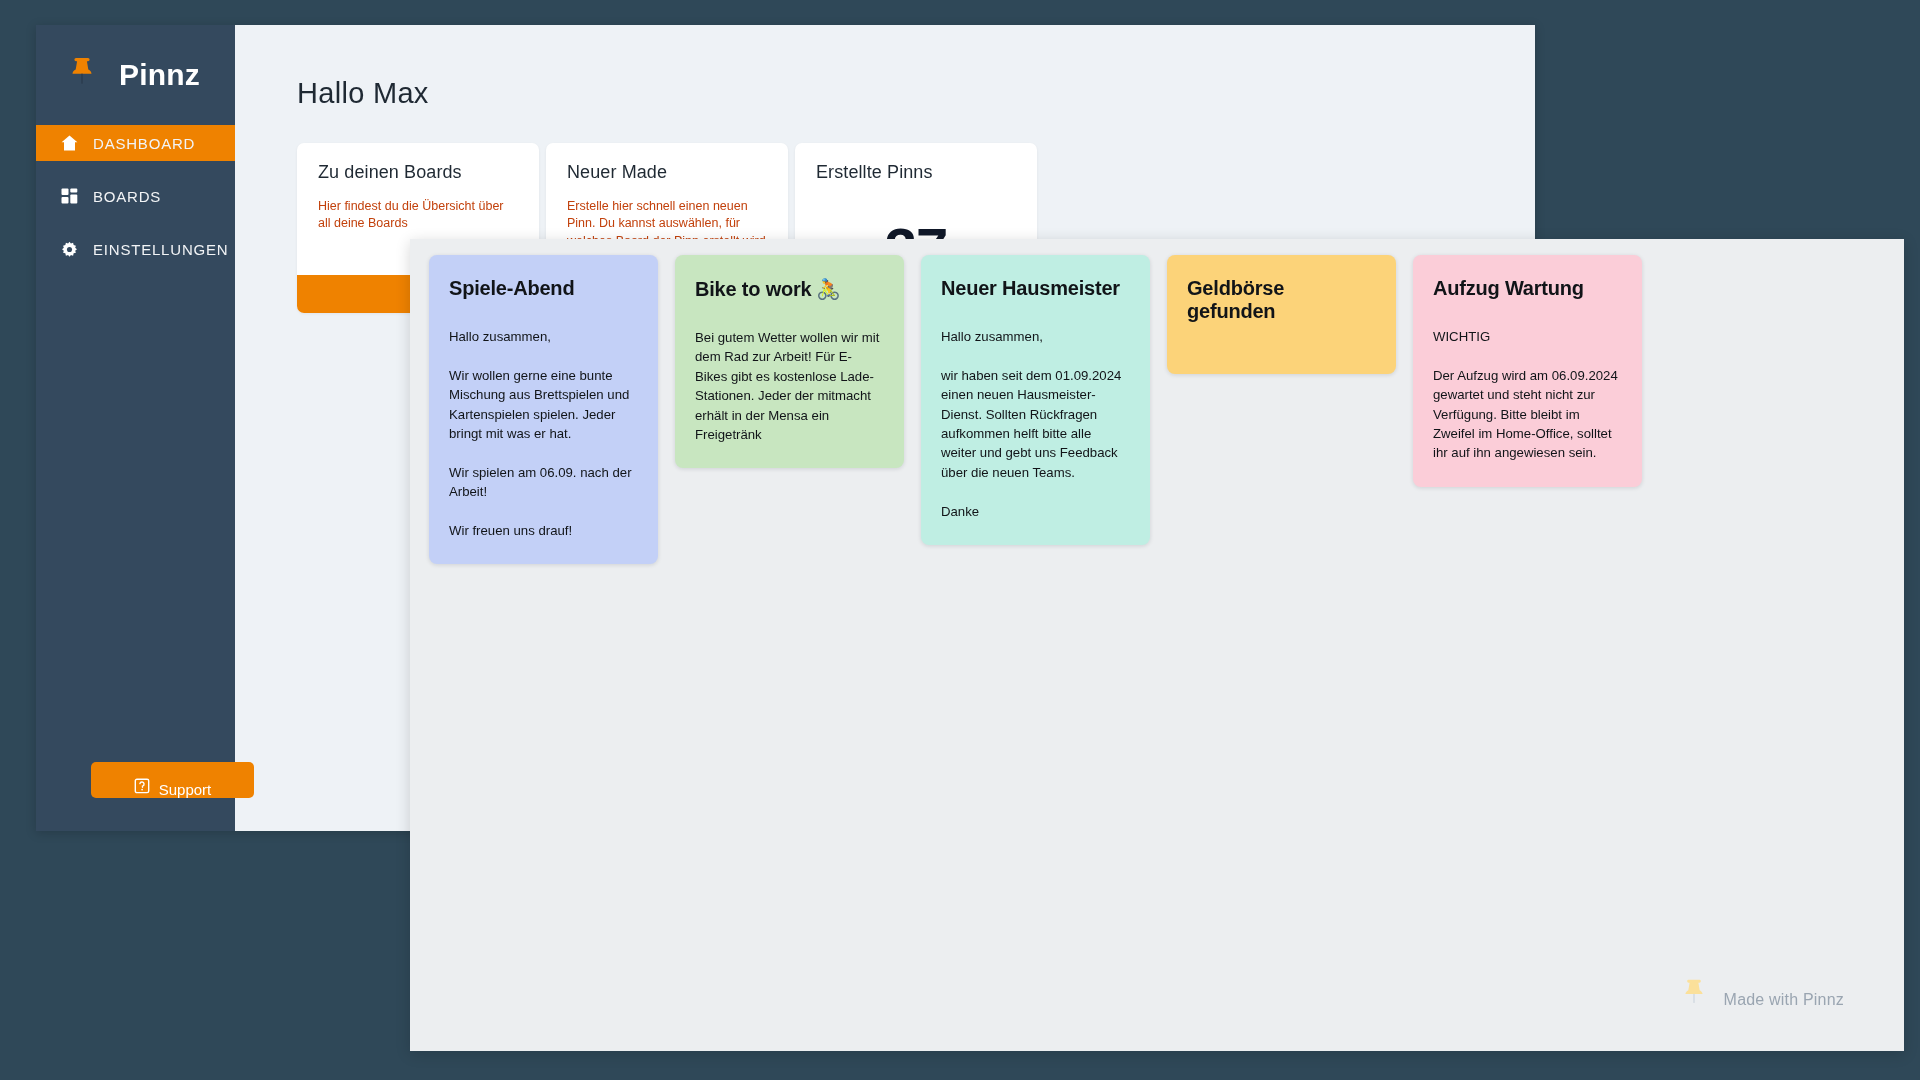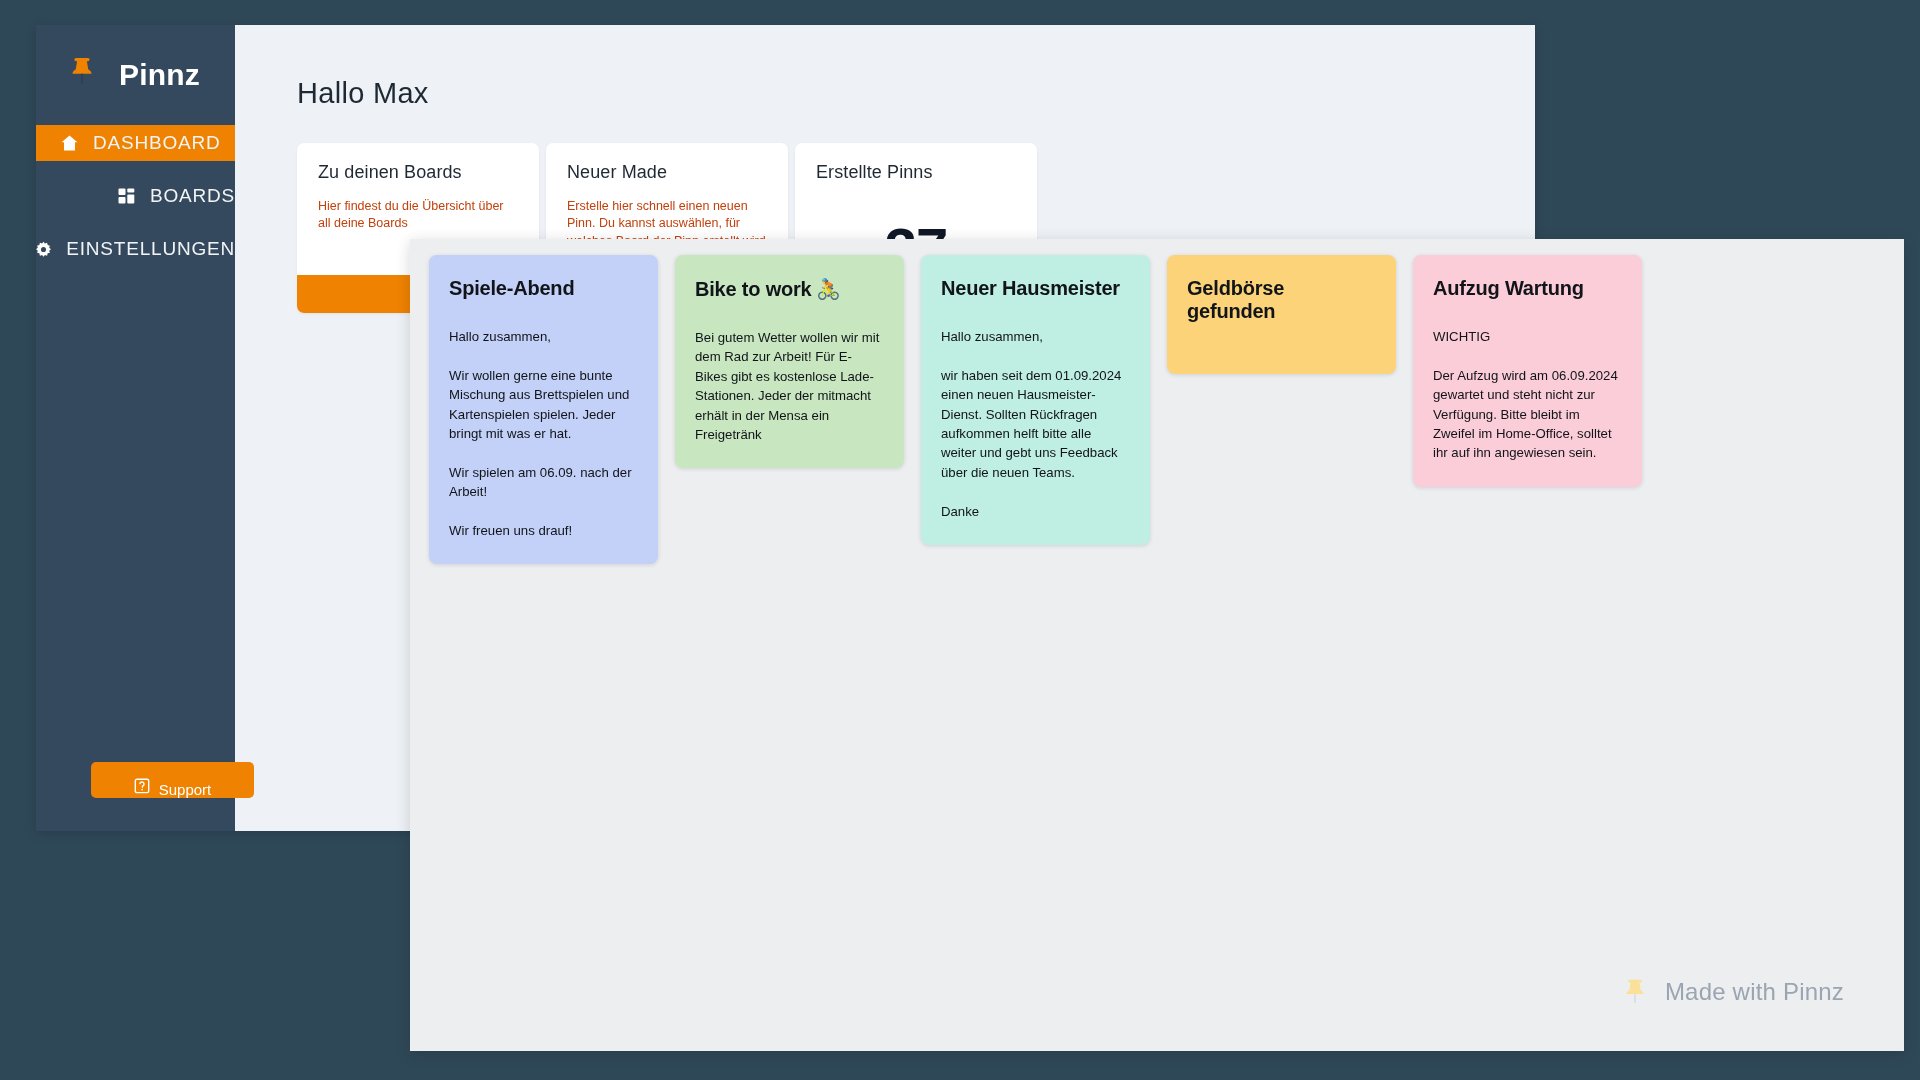--- a/index.html
+++ b/index.html
@@ -38,26 +38,26 @@
     font-size: 30px;
     font-weight: 600;
     letter-spacing: .2px;
   }
   .nav-item {
     display: flex; align-items: center;
     gap: 14px;
     height: 36px;
     padding-left: 24px;
     color: #f2f4f6;
-    font-size: 19px;
+    font-size: 15px;
     letter-spacing: .8px;
     cursor: pointer;
   }
   .nav-item.active { background: #ef8200; }
-  .nav-item + .nav-item { margin-top: 17px; justify-content: flex-end; }
+  .nav-item + .nav-item { margin-top: 17px; }
   .nav-ico { width: 19px; display: flex; align-items: center; justify-content: center; }
   .nav-ico svg { display: block; }
 
   #support-button {
     position: absolute;
     left: 55px; bottom: 33px;
     width: 163px; height: 36px;
     background: #ef8200;
     border: none; border-radius: 5px;
     color: #fff;
@@ -158,23 +158,23 @@
   .pin-body {
     font-size: 13.2px;
     line-height: 1.47;
     color: #111418;
     white-space: pre-line;
   }
 
   #made-with {
     position: absolute;
     right: 60px; bottom: 42px;
-    display: flex; align-items: flex-start; gap: 20px;
+    display: flex; align-items: flex-end; gap: 20px;
     color: #9aa5b1;
-    font-size: 24px;
+    font-size: 16px;
     letter-spacing: .2px;
   }
   #made-with .pin-glyph { font-size: 24px; line-height: 1; }
 </style>
 </head>
 <body>
 
 <div id="app-window">
 
   <nav id="sidebar">

